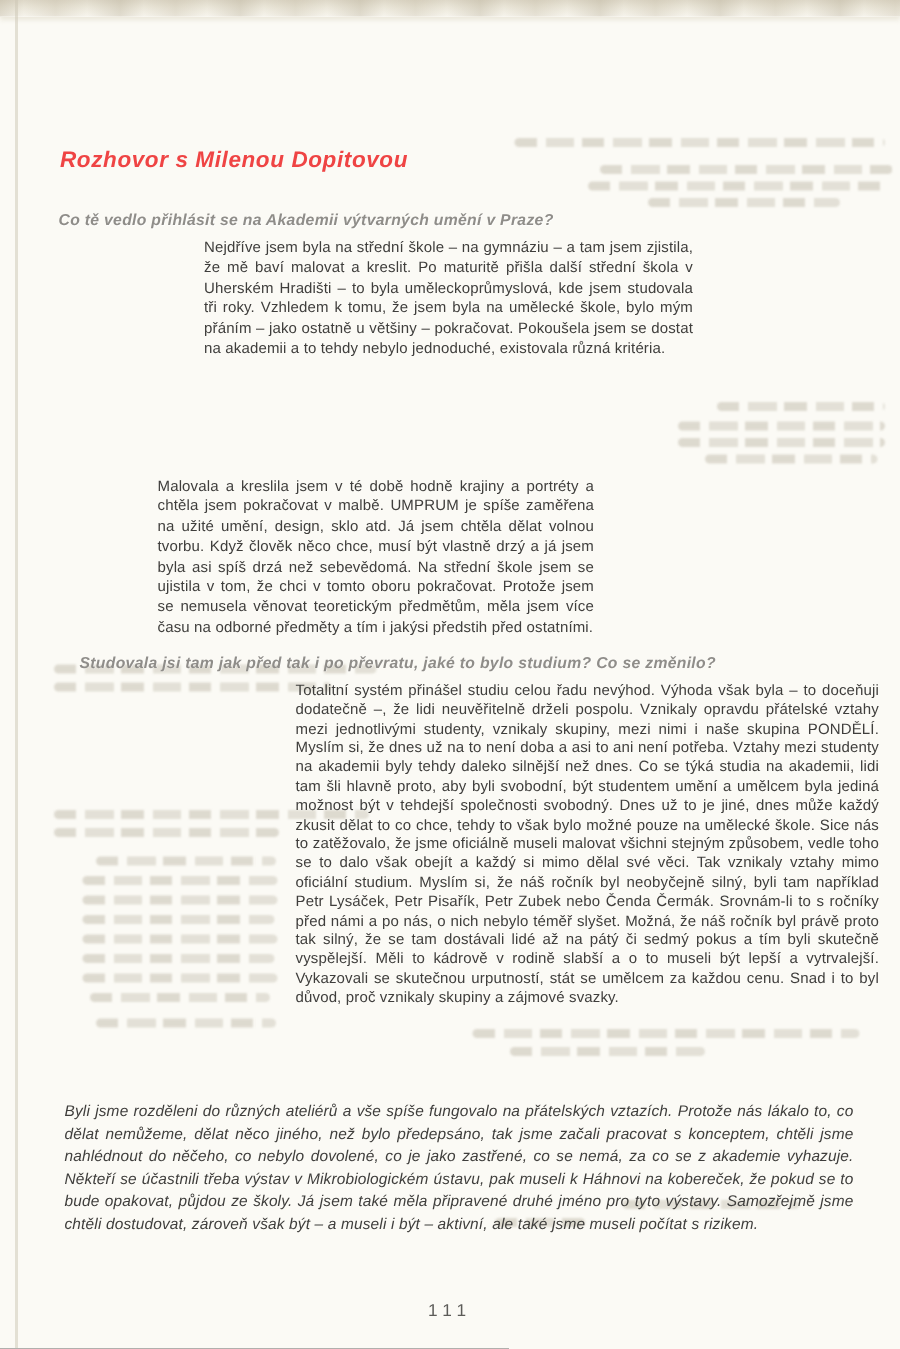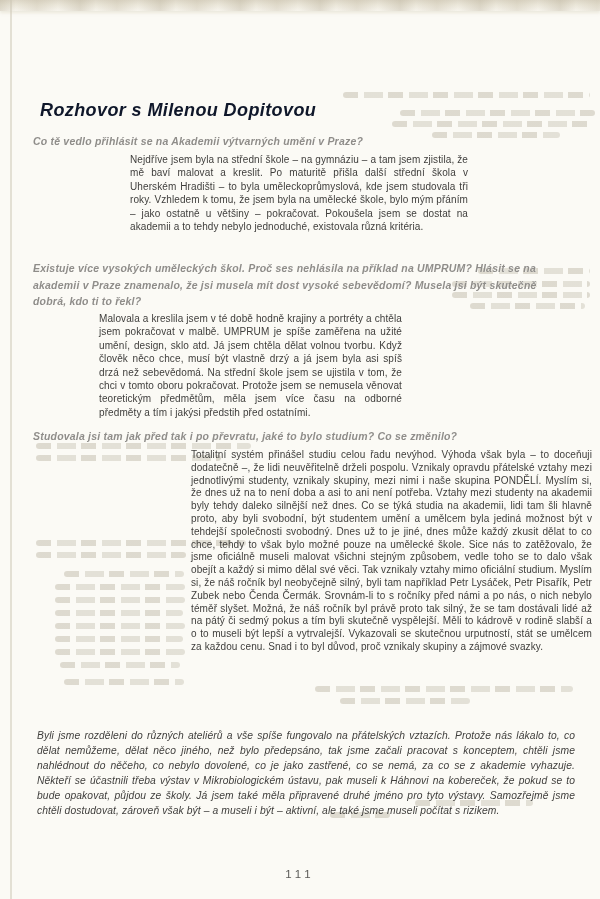--- a/index.html
+++ b/index.html
@@ -24,42 +24,42 @@
       linear-gradient(180deg, #ddd7c7 0%, #ece8db 45%, #f9f7f0 100%);
     box-shadow: 0 2px 3px rgba(228,223,208,0.7);
   }
   .edge-left {
     position: absolute; top: 0; bottom: 0; left: 10px; width: 2px;
     background: rgba(203,197,180,0.5);
     filter: blur(0.4px);
   }
   .title {
     position: absolute; left: 40px; top: 88px;
-    font-size: 18px; font-weight: bold; font-style: italic;
-    color: #0f172a; letter-spacing: 0.4px;
+    font-size: 15px; font-weight: bold; font-style: italic;
+    color: #ef4444; letter-spacing: 0.4px;
   }
   .q {
     position: absolute;
     font-size: 10.5px; font-weight: bold; font-style: italic;
     line-height: 16.5px; letter-spacing: 0.2px;
     color: #8f8d89;
     text-shadow: 0.4px 0.4px 0 rgba(255,255,255,0.8);
-    margin: 0;
+    margin: 6px;
   }
   .answer {
     position: absolute;
     font-size: 10px; line-height: 13.4px;
     text-align: justify; letter-spacing: 0.1px;
-    color: #3f3e3c; margin: 2px;
+    color: #3f3e3c; margin: 8px;
   }
   .q1 { left: 33px; top: 133px; right: 60px; }
   .a1 { left: 128px; top: 151px; right: 130px; }
   .q2 { left: 33px; top: 260px; right: 55px; }
   .a2 { left: 97px; top: 310px; right: 196px; }
-  .q3 { left: 33px; top: 428px; right: 40px; }
+  .q3 { left: 47px; top: 428px; right: 40px; }
   .a3 { left: 189px; top: 447px; right: 6px; line-height: 12.8px; }
   .q4 { left: 48px; top: 701px; right: 60px; }
   .a4 { left: 35px; top: 726px; right: 23px; line-height: 15px; font-size: 10.3px; font-style: italic; }
   .page-number {
     position: absolute; left: 0; right: 0; top: 868px;
     text-align: center;
     font-size: 11.5px; color: #5c5b58; letter-spacing: 4px;
     font-family: "Liberation Sans", sans-serif;
   }
   
@@ -111,21 +111,20 @@
   <div class="ghost" style="left:315px; top:686px; width:258px;"></div>
   <div class="ghost" style="left:340px; top:698px; width:130px;"></div>
   <div class="ghost" style="left:415px; top:800px; width:118px;"></div>
   <div class="ghost" style="left:330px; top:812px; width:60px;"></div>
 
   <h1 class="title">Rozhovor s Milenou Dopitovou</h1>
 
   <p class="q q1">Co tě vedlo přihlásit se na Akademii výtvarných umění v Praze?</p>
   <p class="answer a1">Nejdříve jsem byla na střední škole – na gymnáziu – a tam jsem zjistila, že mě baví malovat a kreslit. Po maturitě přišla další střední škola v Uherském Hradišti – to byla uměleckoprůmyslová, kde jsem studovala tři roky. Vzhledem k tomu, že jsem byla na umělecké škole, bylo mým přáním – jako ostatně u většiny – pokračovat. Pokoušela jsem se dostat na akademii a to tehdy nebylo jednoduché, existovala různá kritéria.</p>
 
-  <p class="q q2">Existuje více vysokých uměleckých škol. Proč ses nehlásila na příklad na UMPRUM? Hlásit se na akademii v Praze znamenalo, že jsi musela mít dost vysoké sebevědomí? Musela jsi být skutečně dobrá, kdo ti to řekl?</p>
   <p class="answer a2">Malovala a kreslila jsem v té době hodně krajiny a portréty a chtěla jsem pokračovat v malbě. UMPRUM je spíše zaměřena na užité umění, design, sklo atd. Já jsem chtěla dělat volnou tvorbu. Když člověk něco chce, musí být vlastně drzý a já jsem byla asi spíš drzá než sebevědomá. Na střední škole jsem se ujistila v tom, že chci v tomto oboru pokračovat. Protože jsem se nemusela věnovat teoretickým předmětům, měla jsem více času na odborné předměty a tím i jakýsi předstih před ostatními.</p>
 
   <p class="q q3">Studovala jsi tam jak před tak i po převratu, jaké to bylo studium? Co se změnilo?</p>
   <p class="answer a3">Totalitní systém přinášel studiu celou řadu nevýhod. Výhoda však byla – to doceňuji dodatečně –, že lidi neuvěřitelně drželi pospolu. Vznikaly opravdu přátelské vztahy mezi jednotlivými studenty, vznikaly skupiny, mezi nimi i naše skupina PONDĚLÍ. Myslím si, že dnes už na to není doba a asi to ani není potřeba. Vztahy mezi studenty na akademii byly tehdy daleko silnější než dnes. Co se týká studia na akademii, lidi tam šli hlavně proto, aby byli svobodní, být studentem umění a umělcem byla jediná možnost být v tehdejší společnosti svobodný. Dnes už to je jiné, dnes může každý zkusit dělat to co chce, tehdy to však bylo možné pouze na umělecké škole. Sice nás to zatěžovalo, že jsme oficiálně museli malovat všichni stejným způsobem, vedle toho se to dalo však obejít a každý si mimo dělal své věci. Tak vznikaly vztahy mimo oficiální studium. Myslím si, že náš ročník byl neobyčejně silný, byli tam například Petr Lysáček, Petr Pisařík, Petr Zubek nebo Čenda Čermák. Srovnám-li to s ročníky před námi a po nás, o nich nebylo téměř slyšet. Možná, že náš ročník byl právě proto tak silný, že se tam dostávali lidé až na pátý či sedmý pokus a tím byli skutečně vyspělejší. Měli to kádrově v rodině slabší a o to museli být lepší a vytrvalejší. Vykazovali se skutečnou urputností, stát se umělcem za každou cenu. Snad i to byl důvod, proč vznikaly skupiny a zájmové svazky.</p>
 
   <p class="answer a4">Byli jsme rozděleni do různých ateliérů a vše spíše fungovalo na přátelských vztazích. Protože nás lákalo to, co dělat nemůžeme, dělat něco jiného, než bylo předepsáno, tak jsme začali pracovat s konceptem, chtěli jsme nahlédnout do něčeho, co nebylo dovolené, co je jako zastřené, co se nemá, za co se z akademie vyhazuje. Někteří se účastnili třeba výstav v Mikrobiologickém ústavu, pak museli k Háhnovi na kobereček, že pokud se to bude opakovat, půjdou ze školy. Já jsem také měla připravené druhé jméno pro tyto výstavy. Samozřejmě jsme chtěli dostudovat, zároveň však být – a museli i být – aktivní, ale také jsme museli počítat s rizikem.</p>
 
   <div class="page-number">111</div>
 
 </div>

